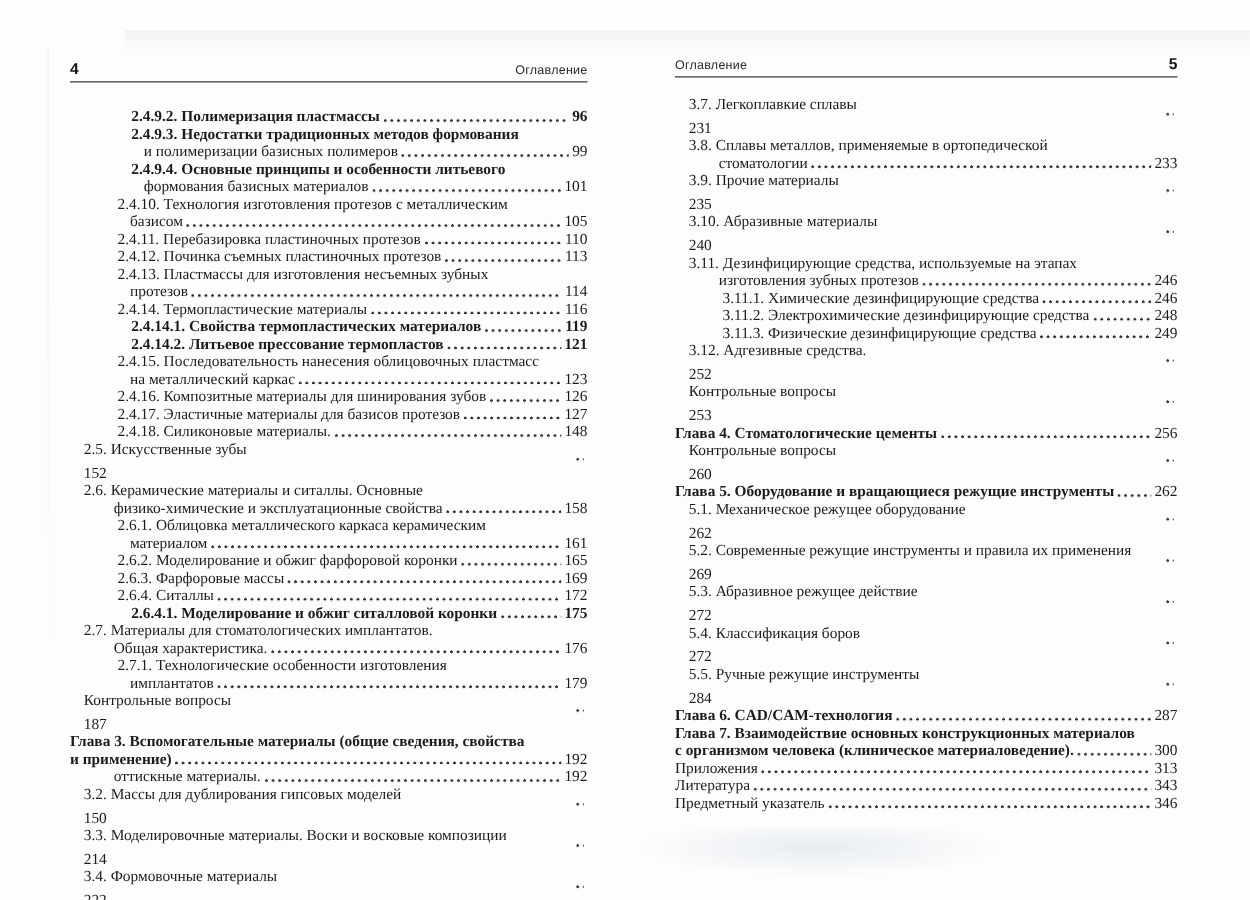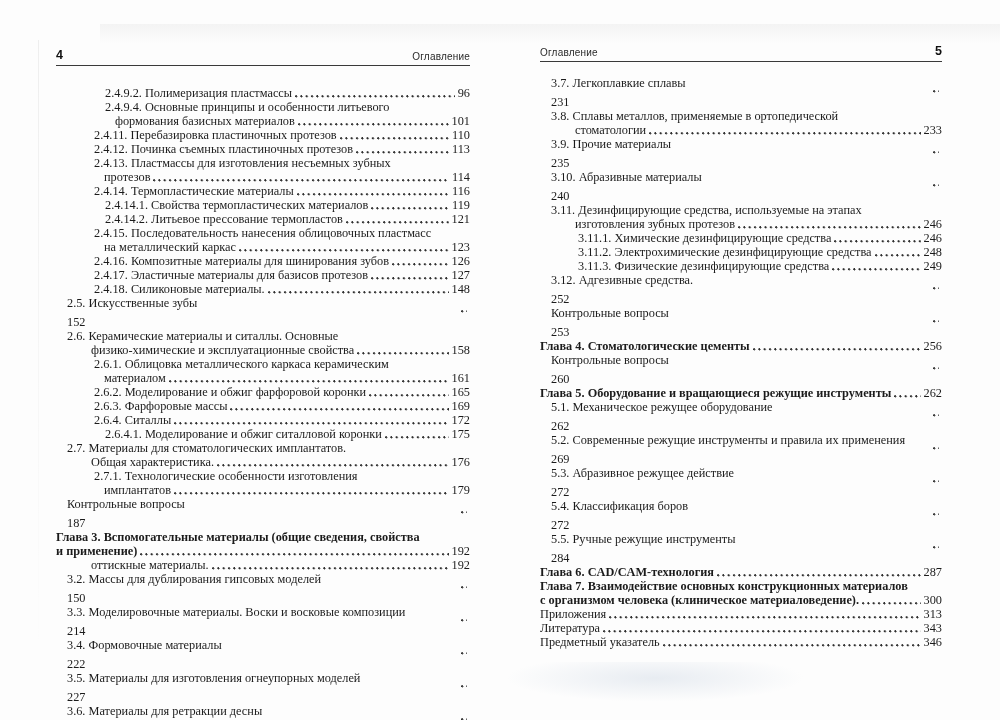--- a/index.html
+++ b/index.html
@@ -54,21 +54,21 @@
   .lead{
     flex:1 1 auto;min-width:6px;height:3px;
     margin:0 3px;align-self:flex-end;margin-bottom:2px;
     background-image:radial-gradient(circle at 1.1px 1.4px,#2e2e2e 1px,rgba(0,0,0,0) 1.25px);
     background-size:5.3px 3px;background-repeat:repeat-x;
   }
   
   .lv0{padding-left:0;}
   .lv1{padding-left:11px;flex-direction:column;}
   .lv2{padding-left:38px;}
-  .lv3{padding-left:49px;}
+  .lv3{padding-left:49px;font-weight:bold;}
   .lv4{padding-left:35px;}
   .lv5{padding-left:48px;}
   .lv6{padding-left:59px;}
 </style>
 </head>
 <body>
 
 <div class="spread">
   <div class="scan-top-shade"></div>
   <div class="page-edge-left"></div>
@@ -82,26 +82,46 @@
     <div class="entries" id="entries-left">
         <div class="entry">
           <div class="line lv3">
             <span class="txt">2.4.9.2. Полимеризация пластмассы</span>
             <span class="lead"></span>
             <span class="pg">96</span>
           </div>
         </div>
         <div class="entry">
           <div class="line lv3">
+            <span class="txt">2.4.9.3. Недостатки традиционных методов формования</span>
+          </div>
+          <div class="line lv6">
+            <span class="txt">и полимеризации базисных полимеров</span>
+            <span class="lead"></span>
+            <span class="pg">99</span>
+          </div>
+        </div>
+        <div class="entry">
+          <div class="line lv3">
             <span class="txt">2.4.9.4. Основные принципы и особенности литьевого</span>
           </div>
           <div class="line lv6">
             <span class="txt">формования базисных материалов</span>
             <span class="lead"></span>
             <span class="pg">101</span>
+          </div>
+        </div>
+        <div class="entry">
+          <div class="line lv2">
+            <span class="txt">2.4.10. Технология изготовления протезов с металлическим</span>
+          </div>
+          <div class="line lv5">
+            <span class="txt">базисом</span>
+            <span class="lead"></span>
+            <span class="pg">105</span>
           </div>
         </div>
         <div class="entry">
           <div class="line lv2">
             <span class="txt">2.4.11. Перебазировка пластиночных протезов</span>
             <span class="lead"></span>
             <span class="pg">110</span>
           </div>
         </div>
         <div class="entry">

